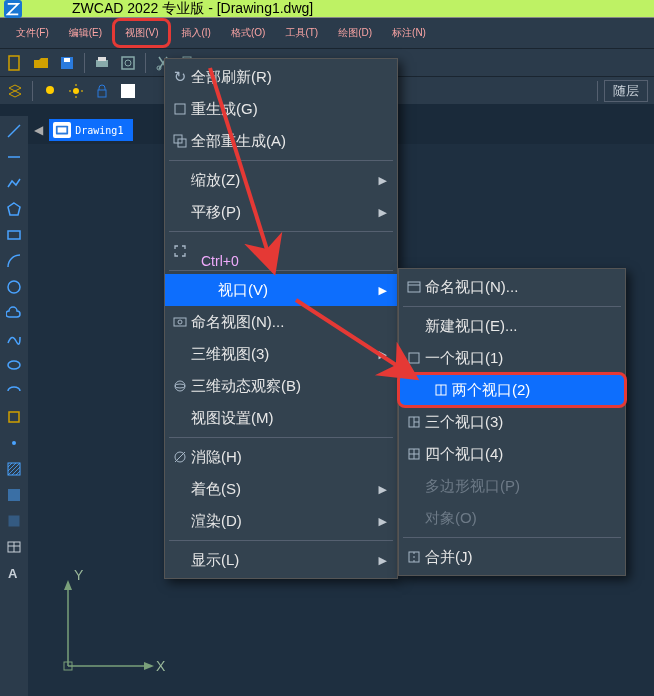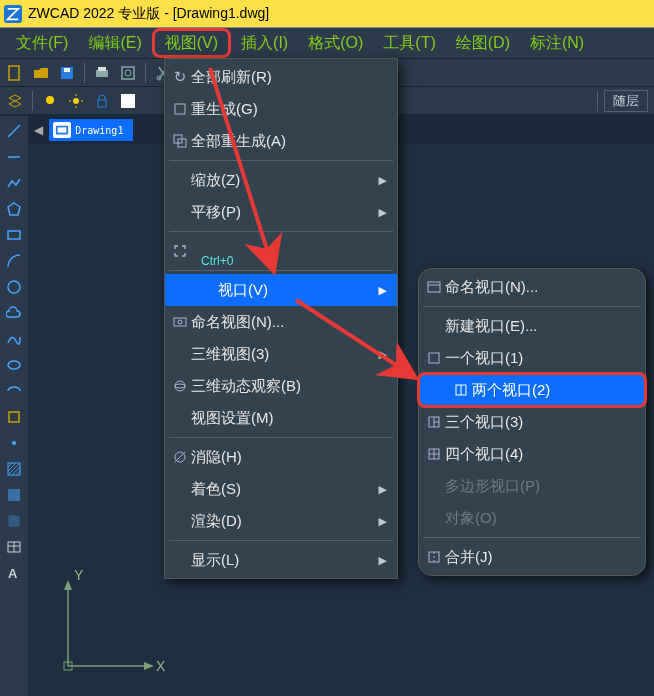--- a/index.html
+++ b/index.html
@@ -7,27 +7,28 @@
   body {
     font-family: "Microsoft YaHei", "SimSun", Arial, sans-serif;
     font-size: 14px;
     background: #1a2a3a;
     color: #e8e8e8;
     position: relative;
   }
 
   
   .titlebar {
-    height: 28px;
-    background: #fde047;
+    height: 18px;
+    background: #bef264;
     color: #000;
     display: flex;
     align-items: center;
     padding: 0 4px;
     border-bottom: 1px solid #888;
+    gap: 44px;
   }
   .titlebar .app-icon {
     width: 18px; height: 18px;
     background: #1976d2;
     border-radius: 3px;
     margin-right: 6px;
     display: flex; align-items: center; justify-content: center;
   }
   .titlebar .app-icon svg { width: 14px; height: 14px; }
   .titlebar-text { font-size: 14px; }
@@ -37,23 +38,23 @@
     height: 30px;
     background: #2b3b4b;
     display: flex;
     align-items: stretch;
     padding-left: 6px;
   }
   .menu-item {
     display: flex;
     align-items: center;
     padding: 0 10px;
-    color: #84cc16;
+    color: #fca5a5;
     cursor: default;
-    font-size: 16px;
+    font-size: 10px;
   }
   .menu-item.highlight-red {
     border: 3px solid #e53935;
     border-radius: 8px;
     background: #2b3b4b;
   }
 
   
   .toolbar-row {
     height: 28px;
@@ -132,35 +133,35 @@
   
   .menu-popup {
     position: absolute;
     background: #33424f;
     border: 1px solid #555;
     box-shadow: 4px 4px 10px rgba(0,0,0,0.6);
     padding: 2px 0;
     min-width: 228px;
   }
   .menu-popup.main { left: 164px; top: 58px; width: 234px; }
-  .menu-popup.sub  { left: 418px; top: 268px; width: 218px; border-radius: 14px; }
+  .menu-popup.sub  { left: 398px; top: 268px; width: 218px; }
 
   .mi {
     display: flex;
     align-items: center;
     height: 32px;
     padding: 0 10px 0 4px;
     color: #e8e8e8;
     font-size: 15px;
     position: relative;
   }
   .mi.disabled { color: #6d7a87; }
   .mi .ico { width: 22px; display:flex; justify-content:center; color:#a8b8c8; }
   .mi .lbl { flex: 1; }
-  .mi .sc  { color:#5eead4; font-size:12px; margin-left:10px;margin-top:19px;}
+  .mi .sc  { color:#f0abfc; font-size:14px; margin-left:10px;margin-top:19px;}
   .mi .arrow { width: 10px; text-align:right; color:#c0c8d0; font-size:11px;}
   .mi.sel {
     background: #0d6efd;
     color: #fff;
     padding-left: 31px;
   }
   .mi.sel .ico, .mi.sel .arrow { color:#fff; }
   .mi.red-box {
     outline: 3px solid #e53935;
     outline-offset: -1px;

